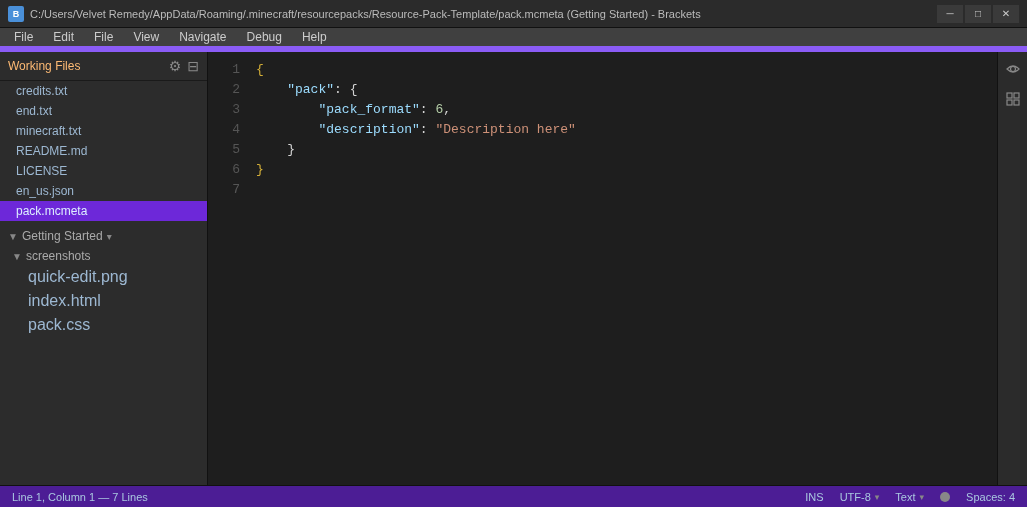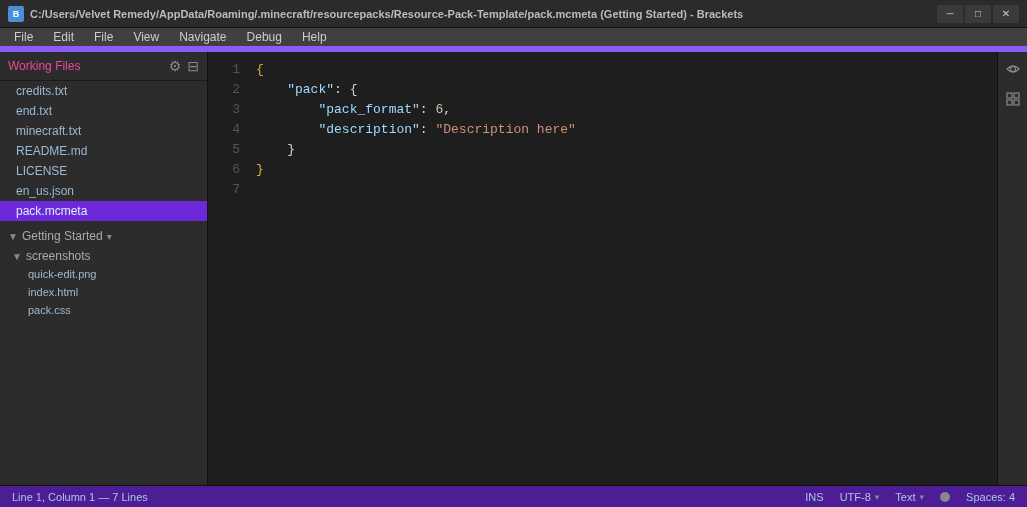--- a/index.html
+++ b/index.html
@@ -40,21 +40,20 @@
       align-items: center;
       justify-content: center;
       font-size: 9px;
       font-weight: bold;
       color: white;
       flex-shrink: 0;
     }
     #title-text {
       font-size: 11px;
       color: #bbb;
-      font-weight: bold;
     }
     #window-controls {
       display: flex;
       gap: 2px;
     }
     .win-btn {
       width: 26px;
       height: 18px;
       background: #3a3a3a;
       border: none;
@@ -108,21 +107,21 @@
     #working-files-header {
       display: flex;
       align-items: center;
       justify-content: space-between;
       padding: 6px 8px;
       background: #2c2c2c;
       border-bottom: 1px solid #1a1a1a;
     }
     #working-files-title {
       font-size: 12px;
-      color: #ec4899;
+      color: #fdba74;
       font-weight: normal;
     }
     #working-files-icons {
       display: flex;
       gap: 6px;
     }
     .header-icon {
       color: #888;
       font-size: 14px;
       cursor: pointer;
@@ -167,21 +166,21 @@
       color: #aaa;
       cursor: pointer;
       display: flex;
       align-items: center;
       gap: 4px;
     }
     .subfolder-toggle { color: #888; font-size: 10px; }
 
     .subfile-item {
       padding: 3px 12px 3px 28px;
-      font-size: 11px;
+      font-size: 16px;
       color: #9db8d2;
       cursor: pointer;
     }
 
     
     #editor-area {
       flex: 1;
       background: #1e1e1e;
       display: flex;
       flex-direction: column;

